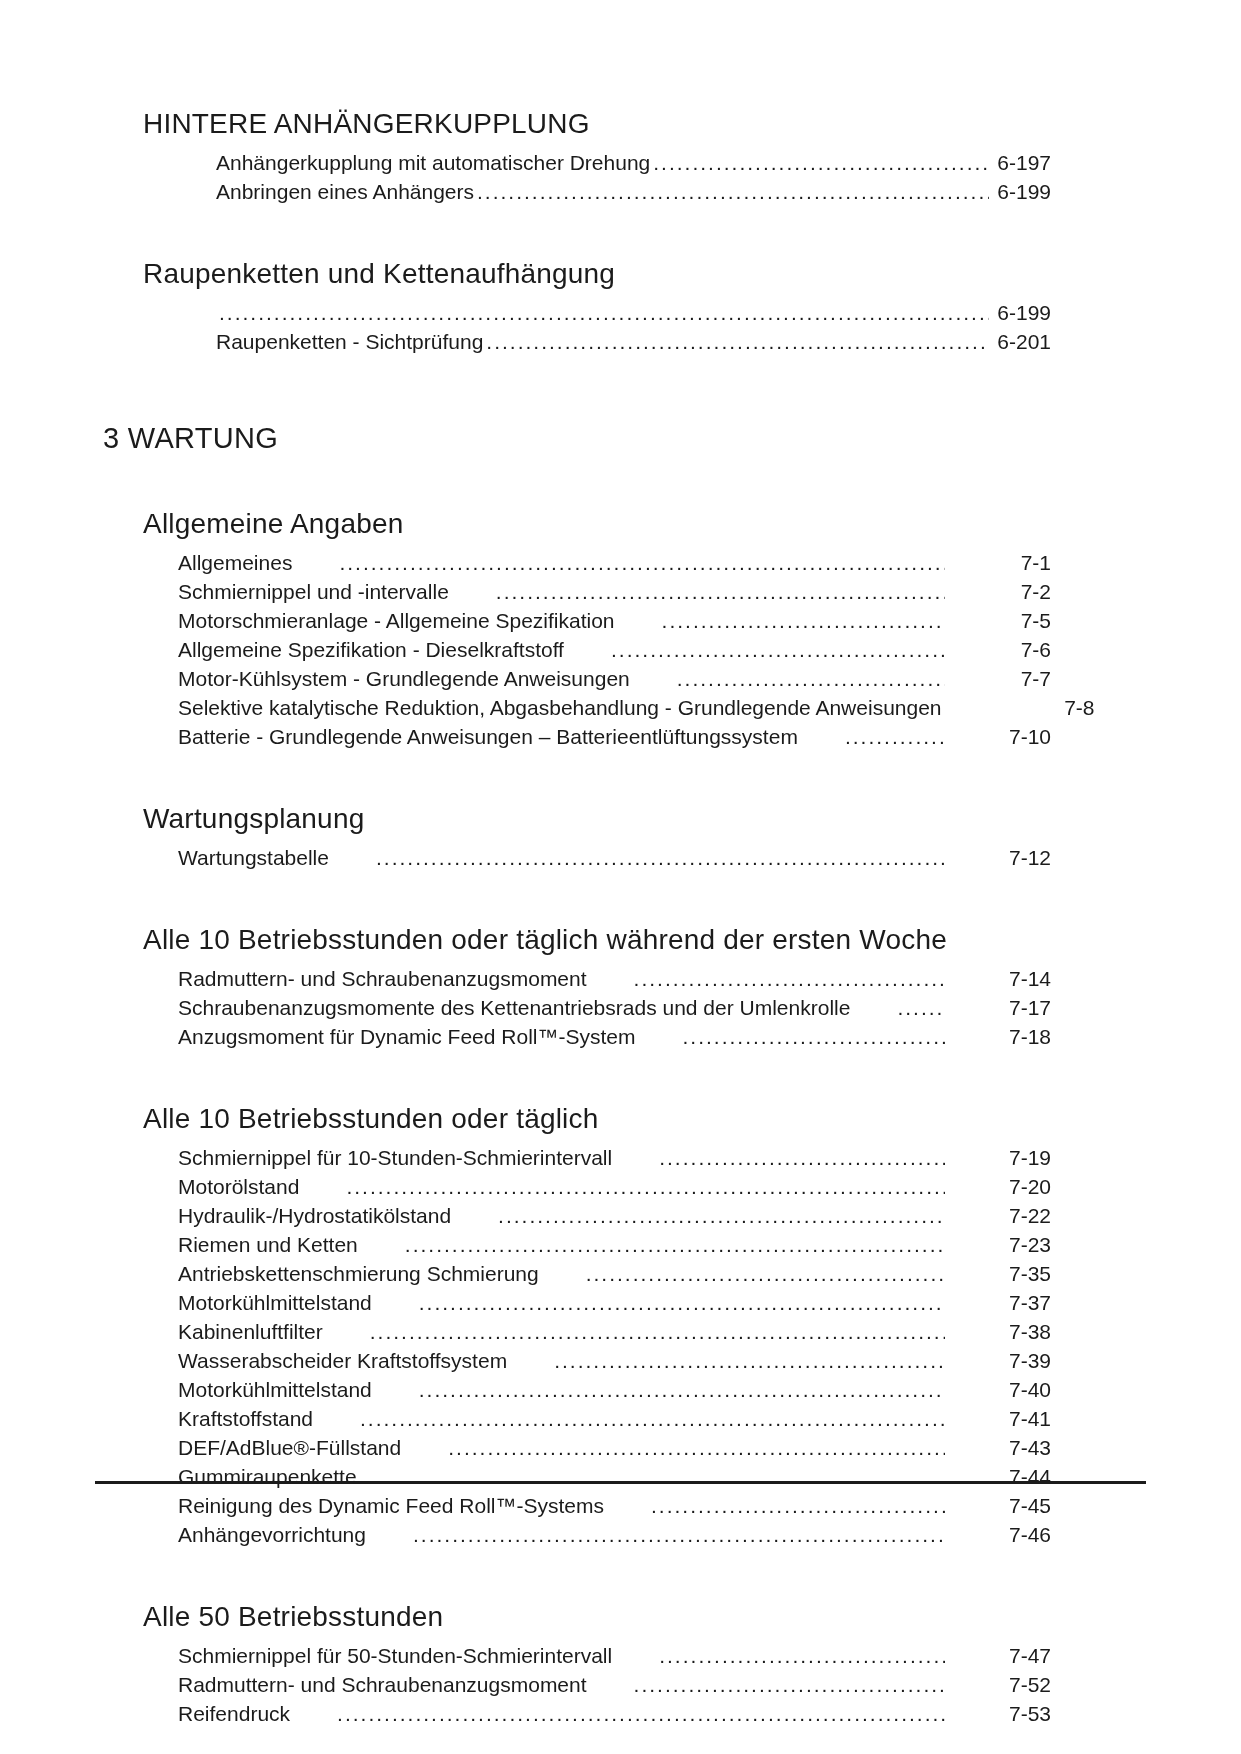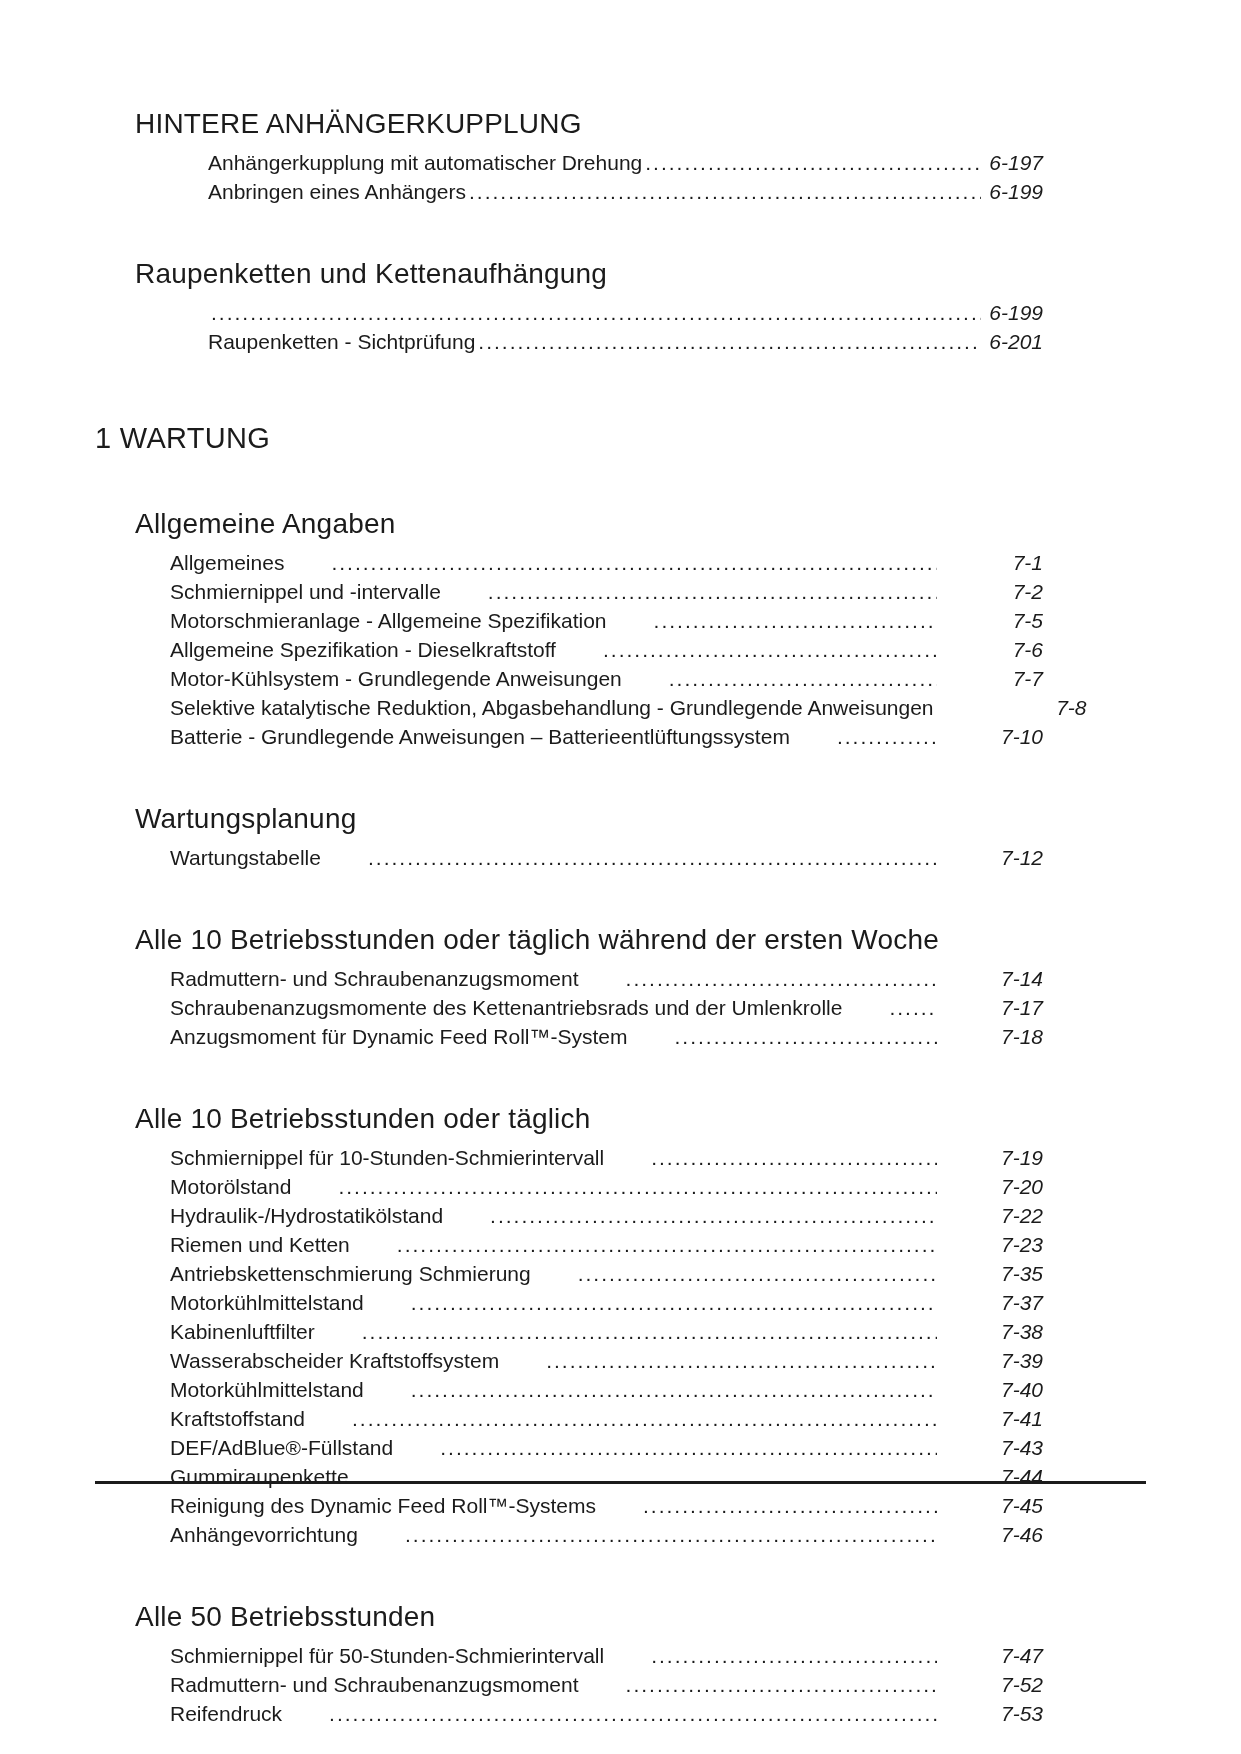--- a/index.html
+++ b/index.html
@@ -11,21 +11,21 @@
   }
   .page {
     position: relative;
     width: 1241px;
     height: 1754px;
     background: #ffffff;
     overflow: hidden;
   }
   .content {
     position: absolute;
-    left: 95px;
+    left: 103px;
     top: 106px;
     width: 948px;
   }
   .toc-chapter {
     font-size: 29px;
     line-height: 36px;
     margin-top: 64px;
     margin-bottom: 4px;
     letter-spacing: 0.3px;
     color: #1b1b1b;
@@ -63,21 +63,20 @@
     min-width: 0;
   }
   .leader::after {
     content: "......................................................................................................................................................................";
   }
   .entry-page {
     white-space: nowrap;
     flex: 0 0 auto;
     min-width: 56px;
     text-align: right;
-    font-style: italic;
   }
   .footer-rule {
     position: absolute;
     left: 95px;
     right: 95px;
     top: 1481px;
     height: 3px;
     background: #1b1b1b;
   }
 </style>
@@ -100,21 +99,21 @@
       <div class="toc-section-title">Raupenketten und Kettenaufhängung</div>
       <div class="entry indent-2">
         <span class="leader"></span>
         <span class="entry-page">6-199</span>
       </div>
       <div class="entry indent-2">
         <span class="entry-label">Raupenketten - Sichtprüfung</span>
         <span class="leader"></span>
         <span class="entry-page">6-201</span>
       </div>
-      <div class="toc-chapter">1 WARTUNG</div>
+      <div class="toc-chapter">3 WARTUNG</div>
       <div class="toc-section-title">Allgemeine Angaben</div>
       <div class="entry indent-1">
         <span class="entry-label">Allgemeines</span>
         <span class="leader"></span>
         <span class="entry-page">7-1</span>
       </div>
       <div class="entry indent-1">
         <span class="entry-label">Schmiernippel und -intervalle</span>
         <span class="leader"></span>
         <span class="entry-page">7-2</span>

